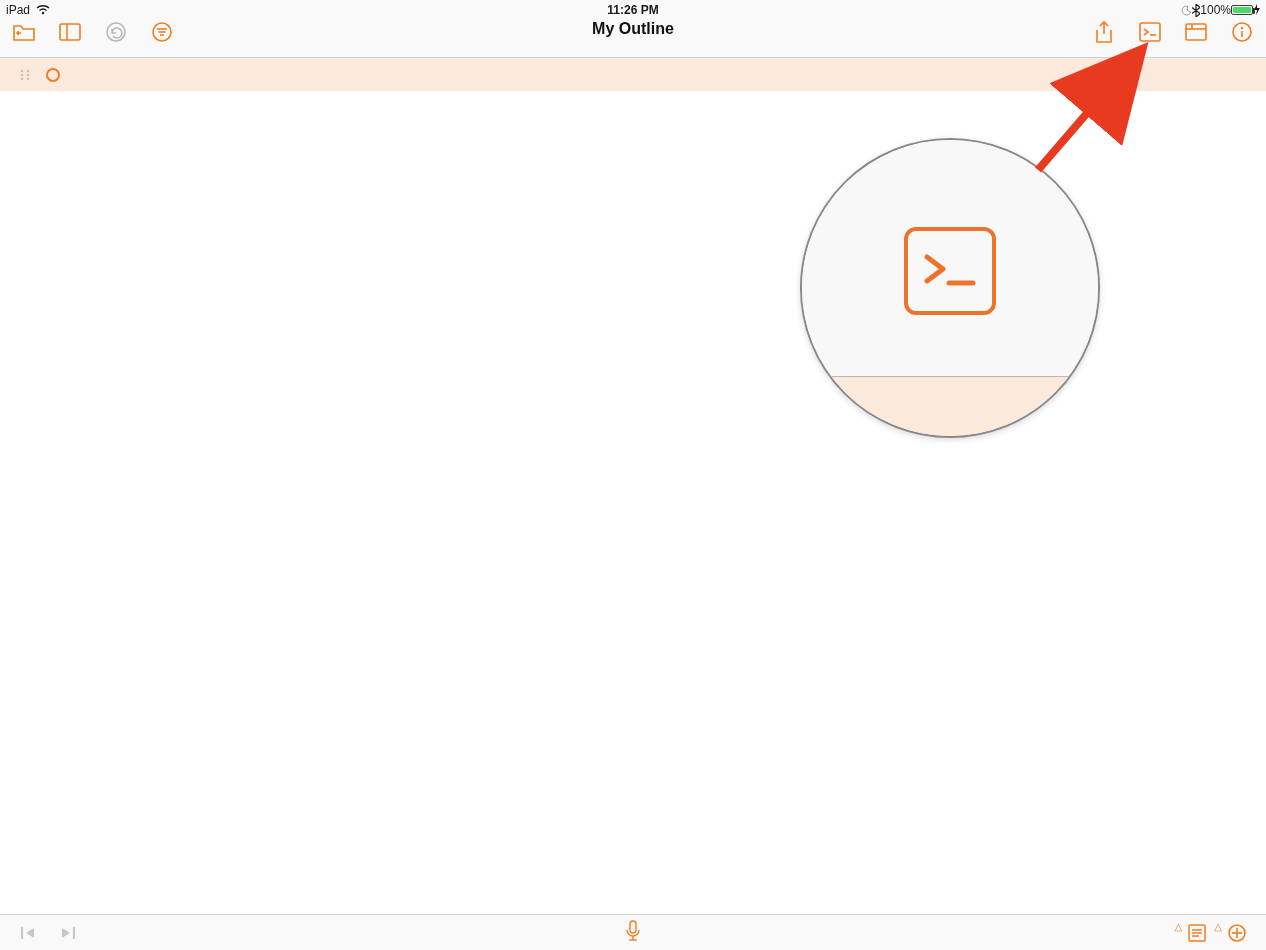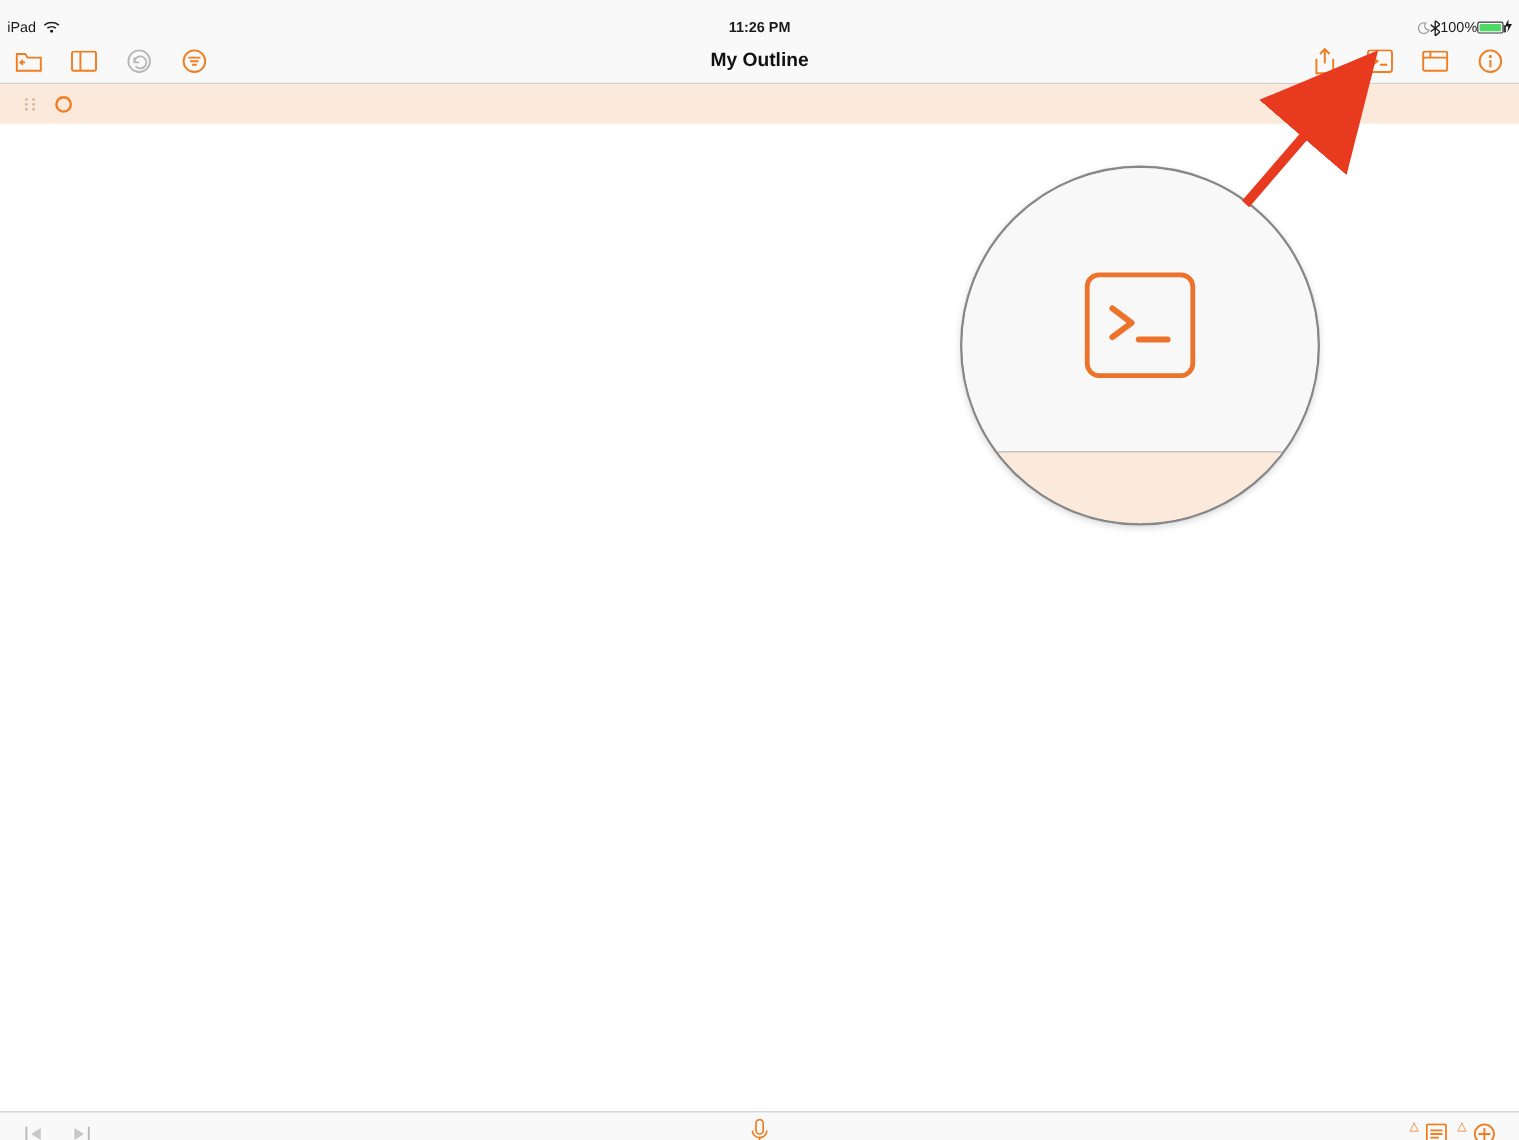--- a/index.html
+++ b/index.html
@@ -21,23 +21,23 @@
     overflow: hidden;
     font-size: 14px;
     color: #222;
   }
 
   
   .status-bar {
     position: relative;
     height: 20px;
     display: flex;
-    align-items: flex-start;
+    align-items: center;
     background: var(--toolbar-bg);
-    padding: 16px 6px;
+    padding: 4px 6px;
     font-size: 12px;
     color: var(--status-text);
   }
   .status-left { display:flex; align-items:center; gap:6px; }
   .status-center {
     position: absolute;
     left: 50%; transform: translateX(-50%);
     font-weight: 600;
   }
   .status-right {
@@ -56,21 +56,21 @@
   }
   .battery .fill { background: var(--green); width:100%; height:100%; border-radius:1px; }
   .charge-bolt { font-size:11px; margin-left:1px; }
 
   
   .toolbar {
     height: 38px;
     background: var(--toolbar-bg);
     border-bottom: 1px solid var(--border);
     display:flex;
-    align-items:center;
+    align-items:flex-start;
     padding: 0 12px;
     position: relative;
   }
   .toolbar .group { display:flex; align-items:center; gap:22px; }
   .toolbar .title {
     position:absolute; left:50%; transform:translateX(-50%);
     font-weight:700; font-size:16px; color:#111;
   }
   .tb-btn { width:24px; height:24px; display:flex; align-items:center; justify-content:center; cursor:pointer; }
   .tb-btn svg { stroke: var(--accent); fill:none; }

